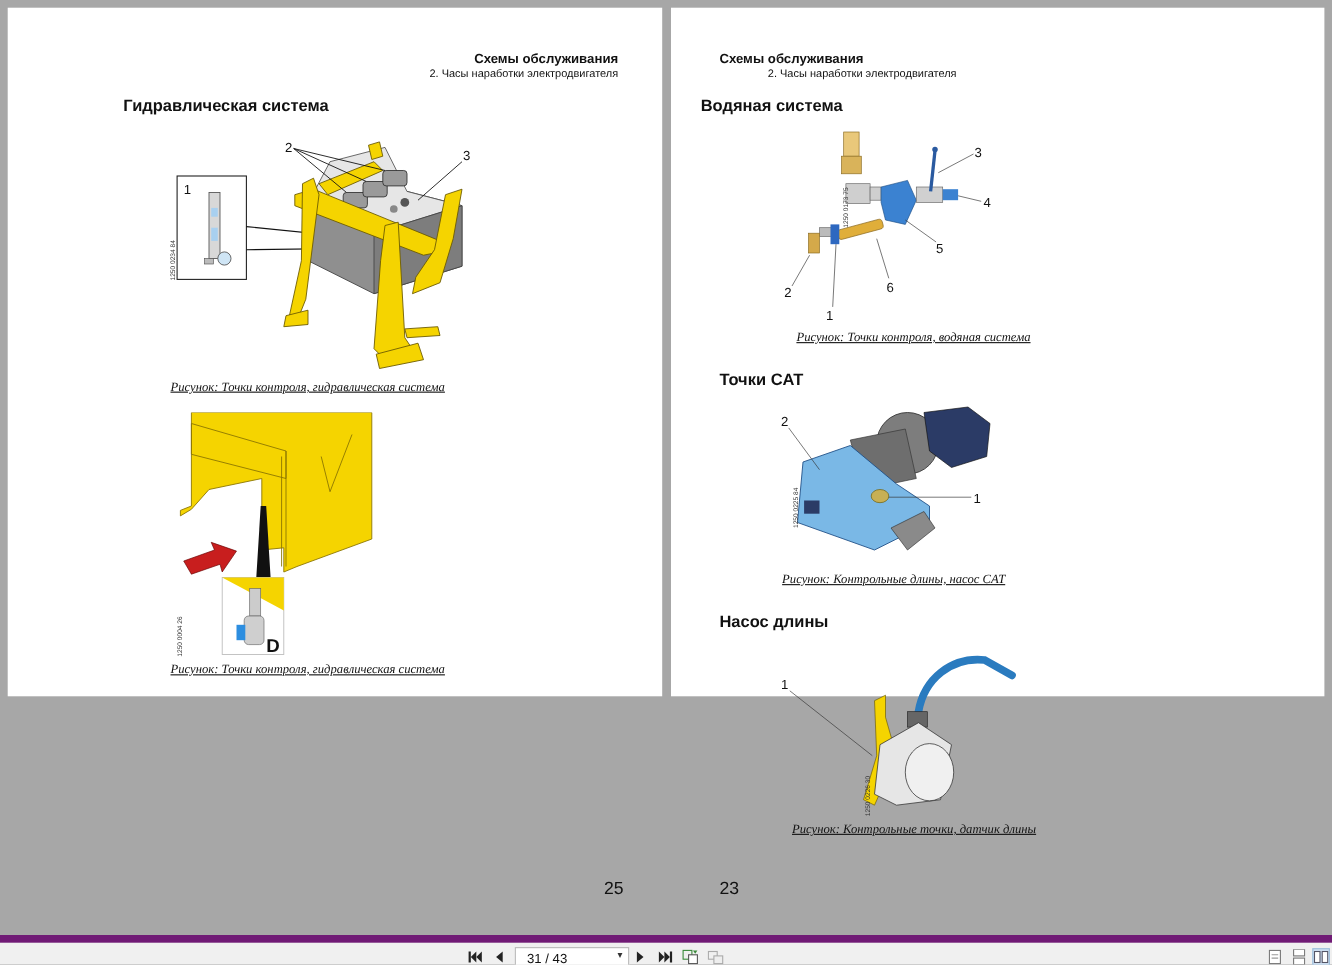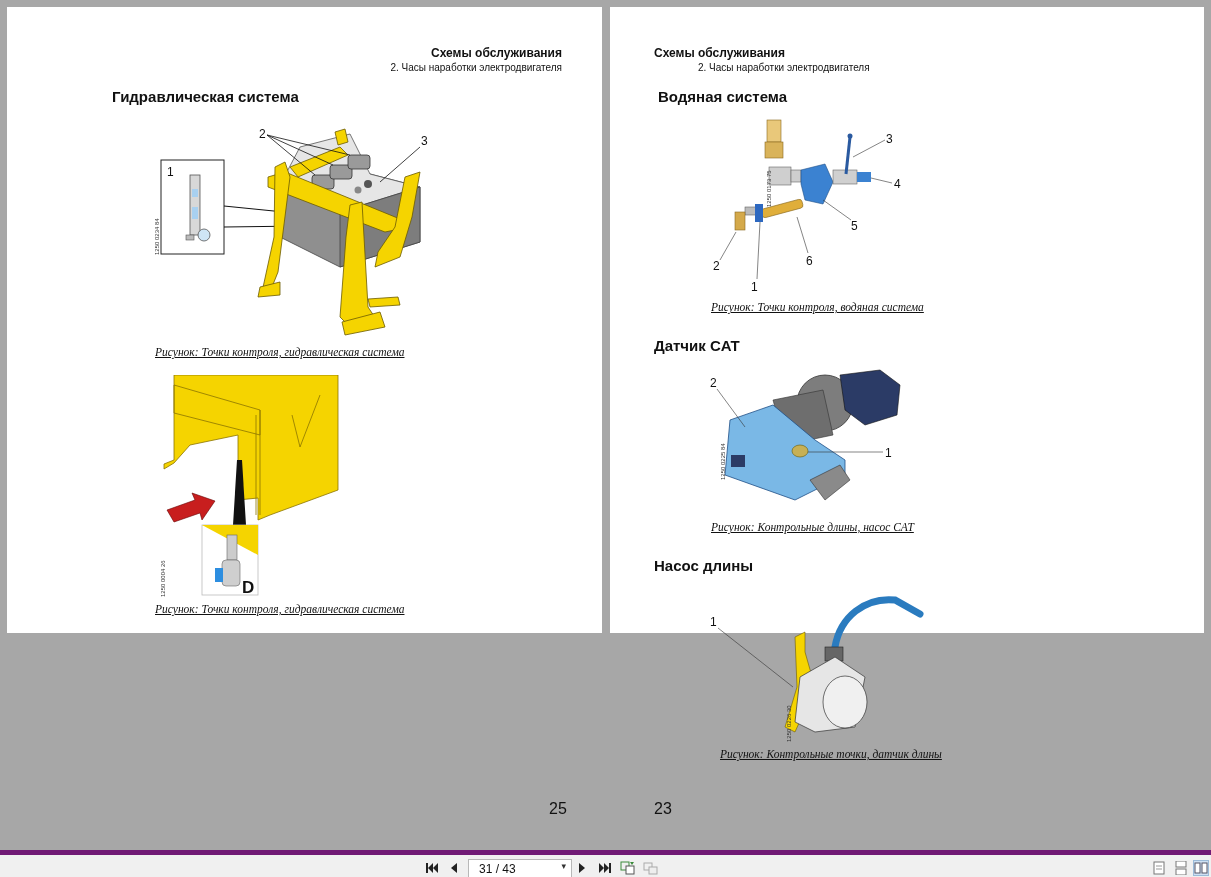--- a/index.html
+++ b/index.html
@@ -18,21 +18,21 @@
 
   .sec { position: absolute; font-weight: bold; font-size: 15px; color: #111; }
   .cap { position: absolute; font-family: "Liberation Serif", serif; font-style: italic; font-size: 11.5px; color: #111; text-decoration: underline; white-space: nowrap; }
   .pno { position: absolute; font-size: 16px; color: #111; top: 793px; }
   .fig { position: absolute; }
   .fig svg { display: block; }
   .rid { font-family: "Liberation Sans", sans-serif; font-size: 6px; fill: #333; }
   .lbl { font-family: "Liberation Sans", sans-serif; font-size: 12px; fill: #111; }
 
   
-  #toolbar { position: absolute; left: 0; top: 850px; width: 1211px; height: 27px; background: #f0f0f0; border-top: 5px solid #701a75; padding-left: 18px; }
+  #toolbar { position: absolute; left: 0; top: 850px; width: 1211px; height: 27px; background: #f0f0f0; border-top: 7px solid #701a75; padding-left: 18px; }
   .tb { position: absolute; top: 5px; height: 16px; width: 16px; display: flex; align-items: center; justify-content: center; cursor: pointer; }
   #page-select { position: absolute; left: 468px; top: 4px; width: 104px; height: 19px; background: #fff; border: 1px solid #b8b8b8; font-size: 12px; color: #111; }
   #page-select span.v { position: absolute; left: 10px; top: 2px; }
   #page-select span.dd { position: absolute; right: 5px; top: 1px; font-size: 9px; color: #333; }
 </style>
 </head>
 <body>
 
 <div class="page" id="page-left">
   <div class="hdr">
@@ -111,21 +111,21 @@
 
   <div class="pno" style="left:542px;">25</div>
 </div>
 
 <div class="page" id="page-right">
   <div class="hdr">
     <div class="t1">Схемы обслуживания</div>
     <div class="t2">2. Часы наработки электродвигателя</div>
   </div>
 
-  <div class="sec" style="left:48px; top:81px;">Водяная система</div>
+  <div class="sec" style="left:27px; top:81px;">Водяная система</div>
   <div class="fig" style="left:95px; top:105px;">
     <svg width="210" height="185" viewBox="0 0 210 185">
       <rect x="62" y="8" width="14" height="22" fill="#e9c87a" stroke="#8a6a20" stroke-width="0.6"></rect>
       <rect x="60" y="30" width="18" height="16" fill="#d9b35a" stroke="#8a6a20" stroke-width="0.6"></rect>
       <rect x="64" y="55" width="22" height="18" fill="#cfcfcf" stroke="#666" stroke-width="0.6"></rect>
       <rect x="86" y="58" width="10" height="12" fill="#cfcfcf" stroke="#666" stroke-width="0.6"></rect>
       <polygon points="96,58 120,52 128,70 118,92 100,88 96,72" fill="#3b82d1" stroke="#1f4f86" stroke-width="0.6"></polygon>
       <rect x="128" y="58" width="24" height="14" fill="#d0d0d0" stroke="#666" stroke-width="0.6"></rect>
       <rect x="152" y="60" width="14" height="10" fill="#3b82d1"></rect>
       <line x1="141" y1="62" x2="145" y2="25" stroke="#2a5aa0" stroke-width="3"></line>
@@ -142,23 +142,23 @@
       <text class="lbl" x="181" y="31">3</text>
       <line x1="180" y1="28" x2="148" y2="45" stroke="#333" stroke-width="0.6"></line>
       <text class="lbl" x="189" y="76">4</text>
       <line x1="187" y1="71" x2="166" y2="66" stroke="#333" stroke-width="0.6"></line>
       <text class="lbl" x="146" y="118">5</text>
       <line x1="146" y1="108" x2="118" y2="88" stroke="#333" stroke-width="0.6"></line>
       <text class="lbl" x="101" y="153">6</text>
       <line x1="103" y1="141" x2="92" y2="105" stroke="#333" stroke-width="0.6"></line>
     </svg>
   </div>
-  <div class="cap" style="left:101px; top:294px;">Рисунок: Точки контроля, водяная система</div>
-
-  <div class="sec" style="left:44px; top:330px;">Датчик CAT</div>
+  <div class="cap" style="left:114px; top:294px;">Рисунок: Точки контроля, водяная система</div>
+
+  <div class="sec" style="left:44px; top:330px;">Точки CAT</div>
   <div class="fig" style="left:95px; top:358px;">
     <svg width="200" height="150" viewBox="0 0 200 150">
       <ellipse cx="120" cy="38" rx="28" ry="28" fill="#7d7d7d" stroke="#333" stroke-width="0.8"></ellipse>
       <polygon points="135,10 175,5 195,20 192,50 160,60 140,45" fill="#2b3b66" stroke="#111" stroke-width="0.6"></polygon>
       <polygon points="68,35 118,25 128,70 80,80" fill="#6e6e6e" stroke="#333" stroke-width="0.6"></polygon>
       <polygon points="25,55 68,40 110,75 140,95 140,110 90,135 20,110" fill="#7ab8e6" stroke="#1f4f86" stroke-width="0.8"></polygon>
       <polygon points="105,115 135,100 145,115 120,135" fill="#8a8a8a" stroke="#333" stroke-width="0.6"></polygon>
       <ellipse cx="95" cy="86" rx="8" ry="6" fill="#c7b055" stroke="#6b5a00" stroke-width="0.6"></ellipse>
       <rect x="26" y="90" width="14" height="12" fill="#2b3b66"></rect>
       <text class="rid" transform="translate(20,115) rotate(-90)">1250 0225 84</text>

